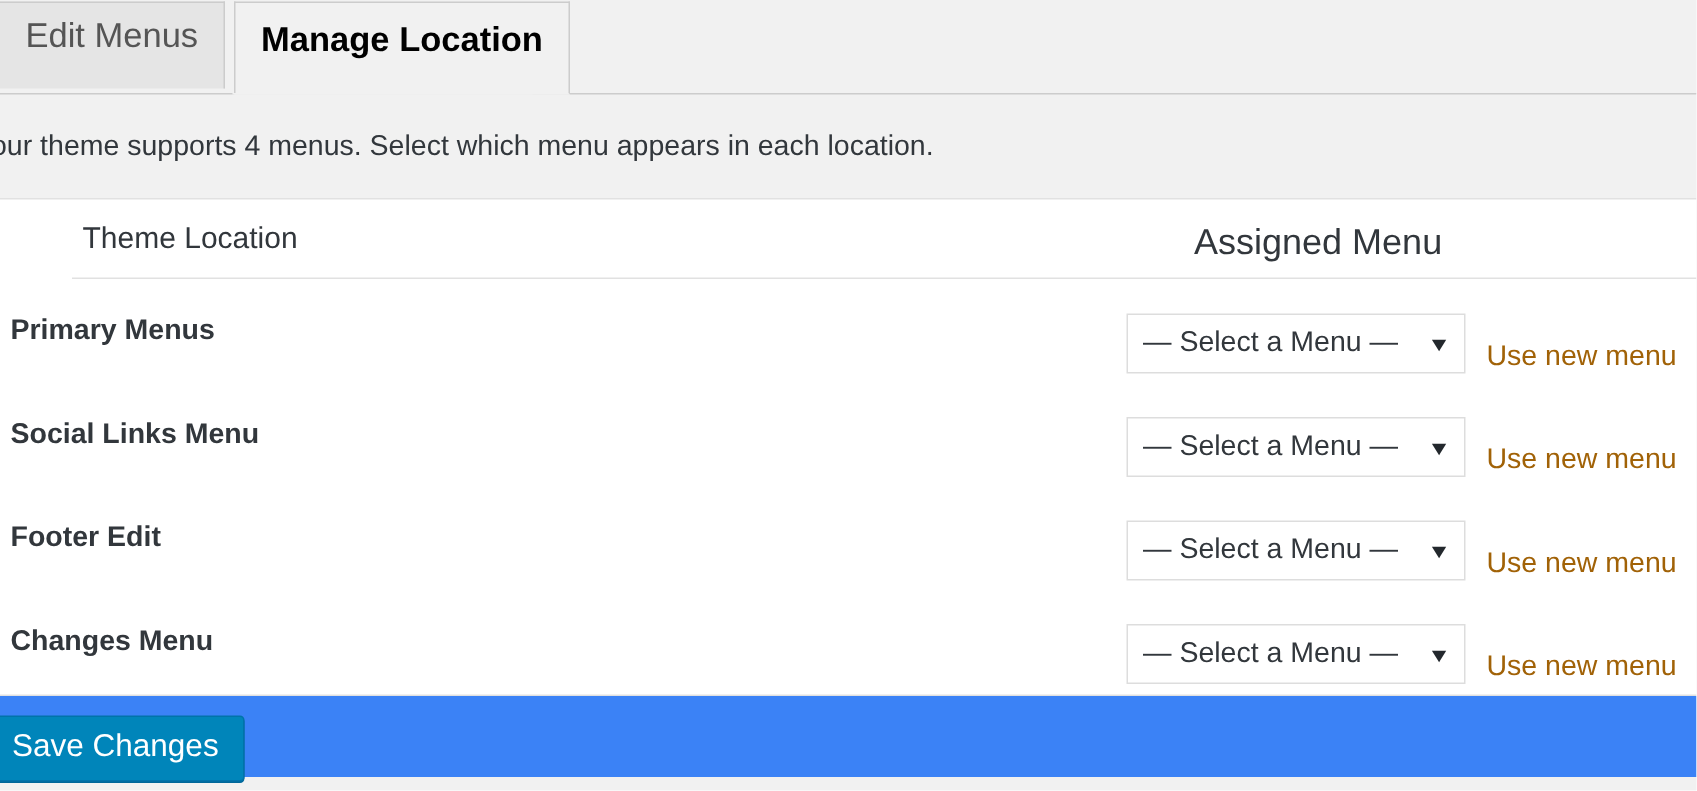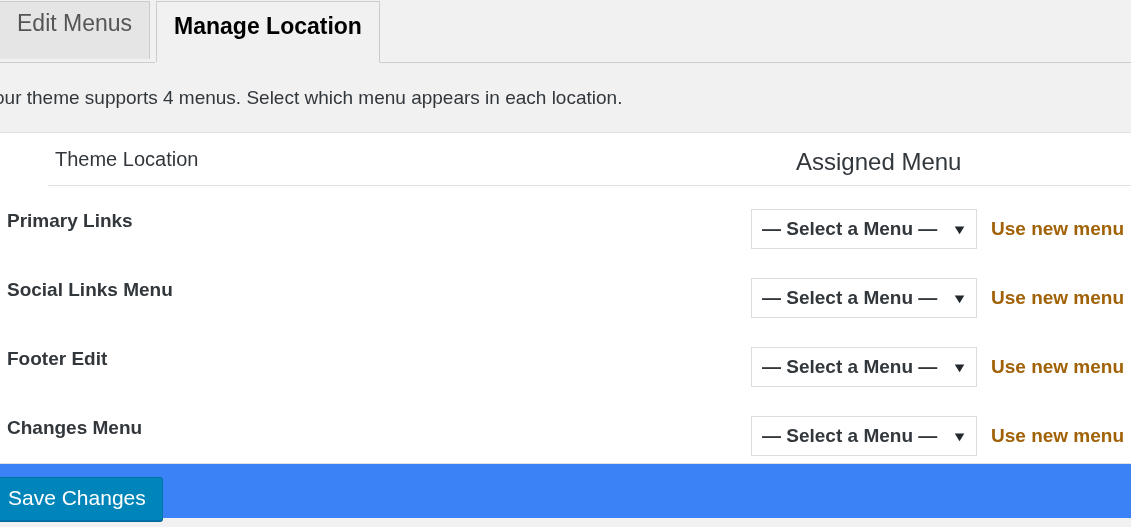--- a/index.html
+++ b/index.html
@@ -153,22 +153,21 @@
     font-size: 19px;
     font-weight: bold;
     color: #32373c;
     white-space: nowrap;
   }
   .assign-cell {
     position: absolute;
     left: 751px;
     top: 23px;
     display: flex;
-    align-items: center;
-    font-weight: bold;
+    align-items: flex-end;
   }
   .fake-select {
     position: relative;
     box-sizing: border-box;
     width: 226px;
     height: 40px;
     background: #fff;
     border: 1px solid #ddd;
     box-shadow: 0 0 0 transparent;
     border-radius: 0;
@@ -244,21 +243,21 @@
 </div>
 
 <div class="menu-table">
 
   <div class="thead">
     <div class="th-loc">Theme Location</div>
     <div class="th-menu">Assigned Menu</div>
   </div>
 
   <div class="trow">
-    <div class="loc-name">Primary Links</div>
+    <div class="loc-name">Primary Menus</div>
     <div class="assign-cell">
       <div class="fake-select">
         <span class="sel-label">— Select a Menu —</span>
         <span class="caret">▼</span>
       </div>
       <a class="use-new">Use new menu</a>
     </div>
   </div>
 
   <div class="trow">

